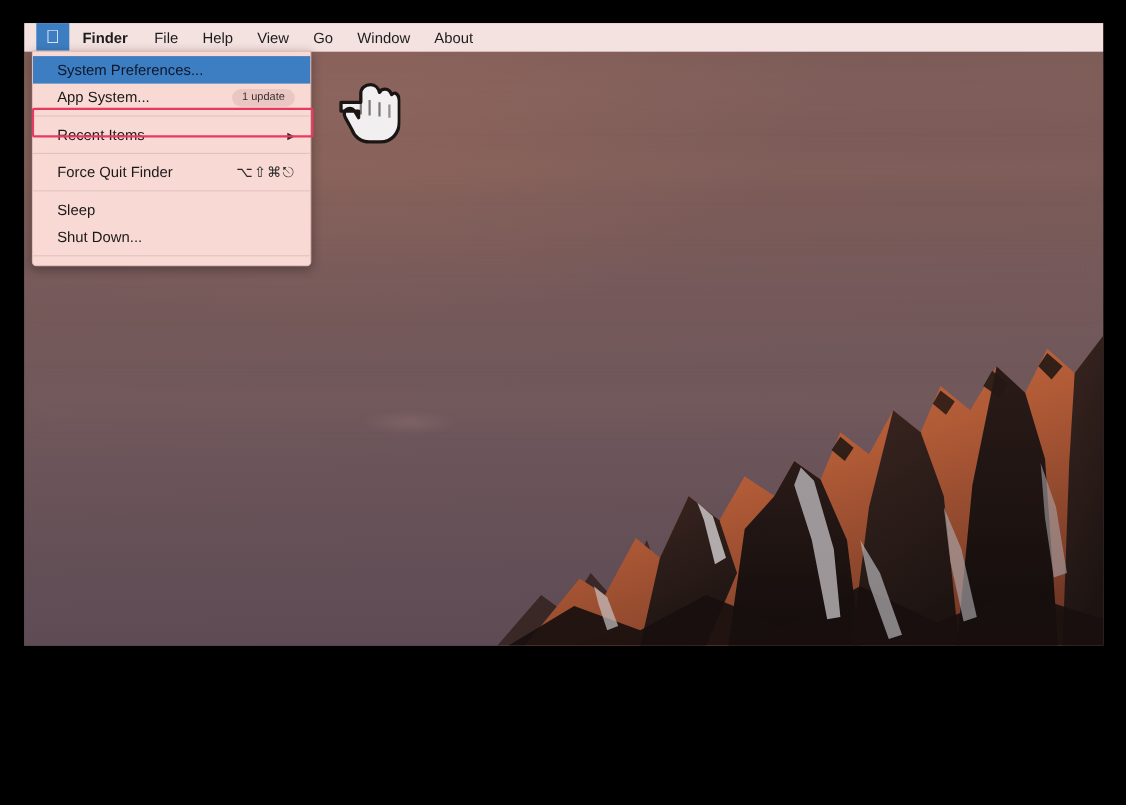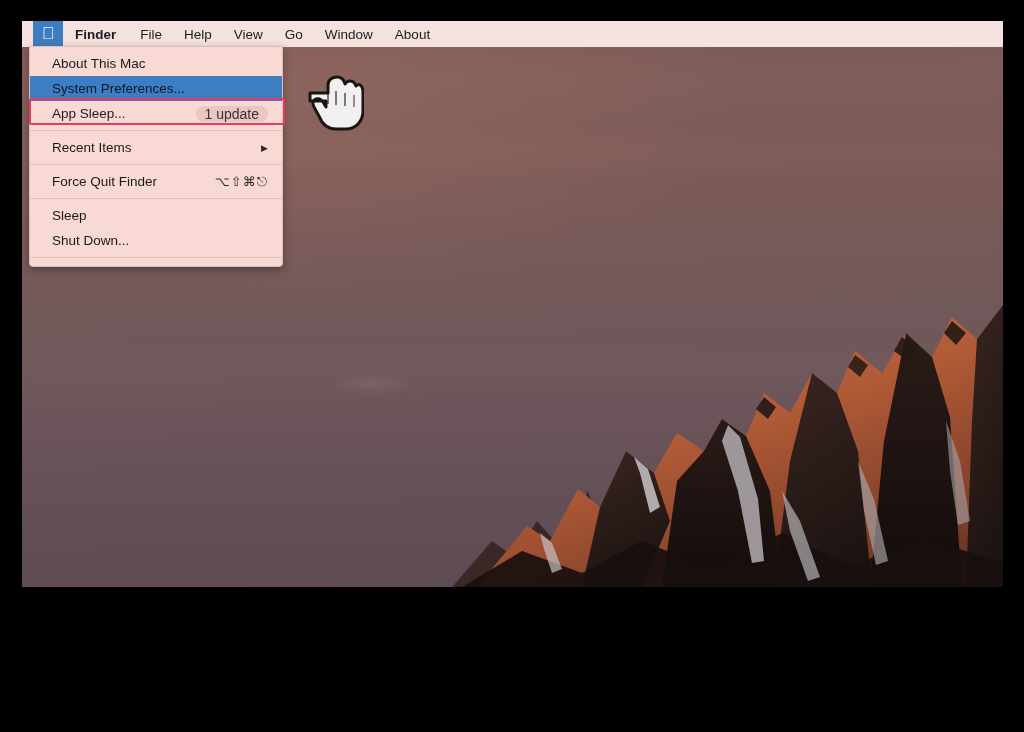--- a/index.html
+++ b/index.html
@@ -126,21 +126,21 @@
   }
   .menu-row .submenu-arrow { font-size:9px; color:#2b2b2b; }
   .menu-row.selected {
     background:#3d7ec2;
     color:#0f172a;
     margin:0; 
   }
   .badge {
     background:#eac7c3;
     border-radius:9px;
-    font-size:14px;
+    font-size:10px;
     color:#3a3030;
     padding:2px 9px;
     line-height:12px;
   }
   .sep {
     height:1px;
     background:#e3c2bd;
     margin:4px 0 4px 0;
   }
 
@@ -241,30 +241,27 @@
       <div class="mb-item">File</div>
       <div class="mb-item">Help</div>
       <div class="mb-item">View</div>
       <div class="mb-item">Go</div>
       <div class="mb-item">Window</div>
       <div class="mb-item">About</div>
     </div>
 
     <div id="apple-menu">
 
-      <div class="menu-row tall">
-        <span class="label">About This Mac</span>
-      </div>
 
       <div class="menu-row tall selected">
         <span class="label">System Preferences...</span>
       </div>
 
       <div class="menu-row tall">
-        <span class="label">App Sleep...</span>
+        <span class="label">App System...</span>
         <span class="spacer"></span>
         <span class="badge">1 update</span>
       </div>
 
       <div class="sep"></div>
 
       <div class="menu-row tall">
         <span class="label">Recent Items</span>
         <span class="spacer"></span>
         <span class="submenu-arrow">▶</span>

